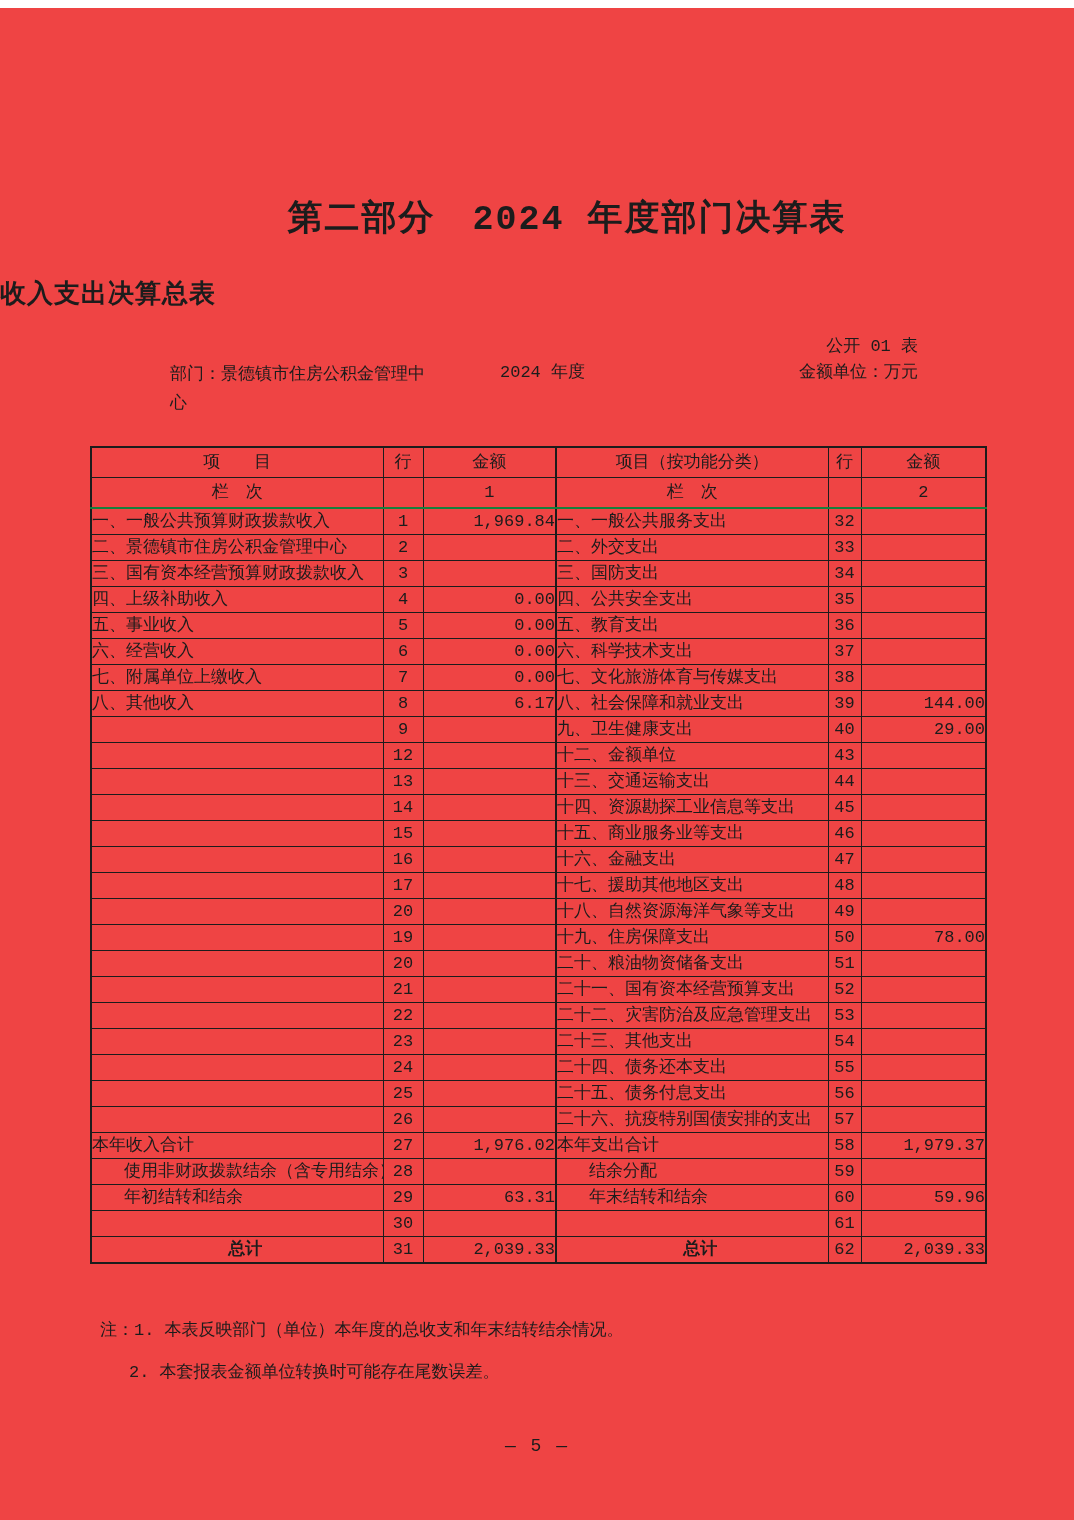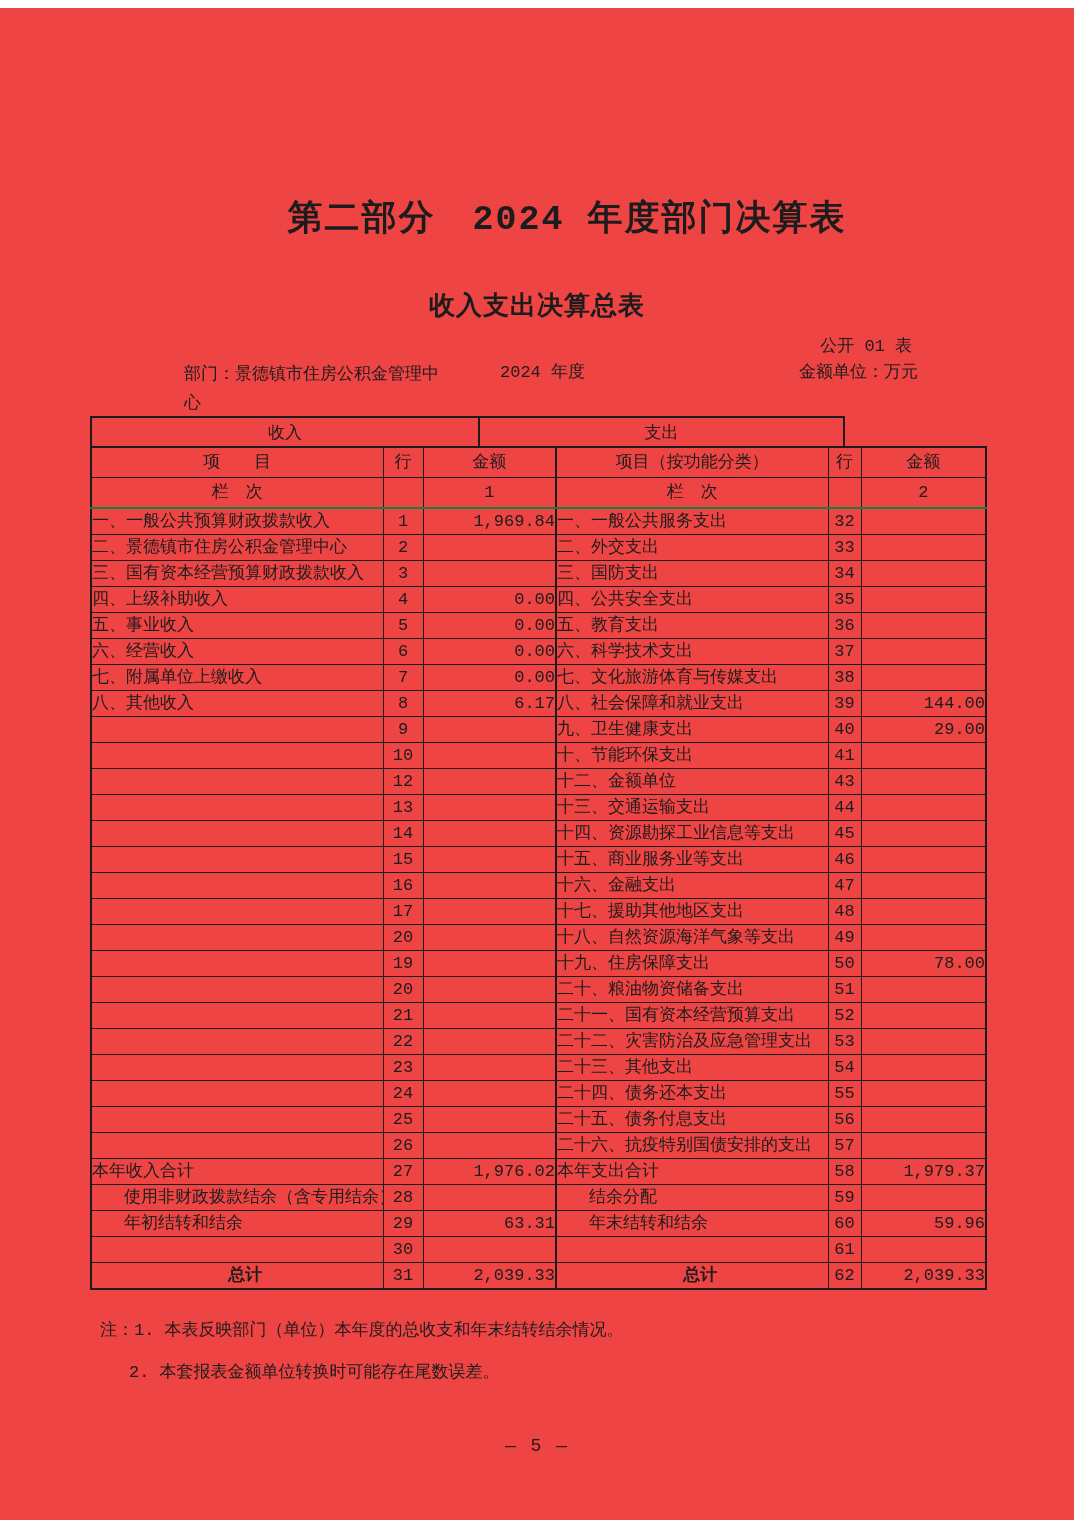--- a/index.html
+++ b/index.html
@@ -13,31 +13,31 @@
     margin-top:8px;
   }
   .part-title{
     position:absolute;top:186px;left:0;width:1074px;
     padding-left:60px;box-sizing:border-box;
     text-align:center;
     font-size:35px;font-weight:bold;letter-spacing:2px;
     margin:0;
   }
   .table-title{
-    position:absolute;top:280px;left:0;width:1074px;
-    text-align:center;
+    position:absolute;top:268px;left:0;width:1074px;
+    text-align:left;
     font-size:26px;font-weight:bold;letter-spacing:1px;
     margin:0;
   }
   .meta-code{
-    position:absolute;top:326px;right:162px;
+    position:absolute;top:326px;right:156px;
     font-size:17px;
   }
   .meta-dept{
-    position:absolute;top:352px;left:184px;width:262px;
+    position:absolute;top:352px;left:170px;width:262px;
     font-size:17px;line-height:29px;
     word-break:break-all;
   }
   .meta-year{
     position:absolute;top:352px;left:500px;
     font-size:17px;
   }
   .meta-unit{
     position:absolute;top:352px;right:156px;
     font-size:17px;
@@ -96,24 +96,20 @@
 <div class="page">
 
   <h1 class="part-title">第二部分　2024 年度部门决算表</h1>
   <h2 class="table-title">收入支出决算总表</h2>
 
   <div class="meta-code">公开 01 表</div>
   <div class="meta-dept">部门：景德镇市住房公积金管理中心</div>
   <div class="meta-year">2024 年度</div>
   <div class="meta-unit">金额单位：万元</div>
 
-  <div class="group-row">
-    <div class="gcell g1">收入</div>
-    <div class="gcell g2">支出</div>
-  </div>
 
   <table class="main">
     <colgroup>
       <col style="width:292px">
       <col style="width:40px">
       <col style="width:133px">
       <col class="c-sep" style="width:272px">
       <col style="width:33px">
       <col style="width:125px">
     </colgroup>
@@ -203,28 +199,20 @@
         <tr>
           <td class="item"></td>
           <td class="rowno">9</td>
           <td class="amt"></td>
           <td class="item sep">九、卫生健康支出</td>
           <td class="rowno">40</td>
           <td class="amt">29.00</td>
         </tr>
         <tr>
           <td class="item"></td>
-          <td class="rowno">10</td>
-          <td class="amt"></td>
-          <td class="item sep">十、节能环保支出</td>
-          <td class="rowno">41</td>
-          <td class="amt"></td>
-        </tr>
-        <tr>
-          <td class="item"></td>
           <td class="rowno">12</td>
           <td class="amt"></td>
           <td class="item sep">十二、金额单位</td>
           <td class="rowno">43</td>
           <td class="amt"></td>
         </tr>
         <tr>
           <td class="item"></td>
           <td class="rowno">13</td>
           <td class="amt"></td>

